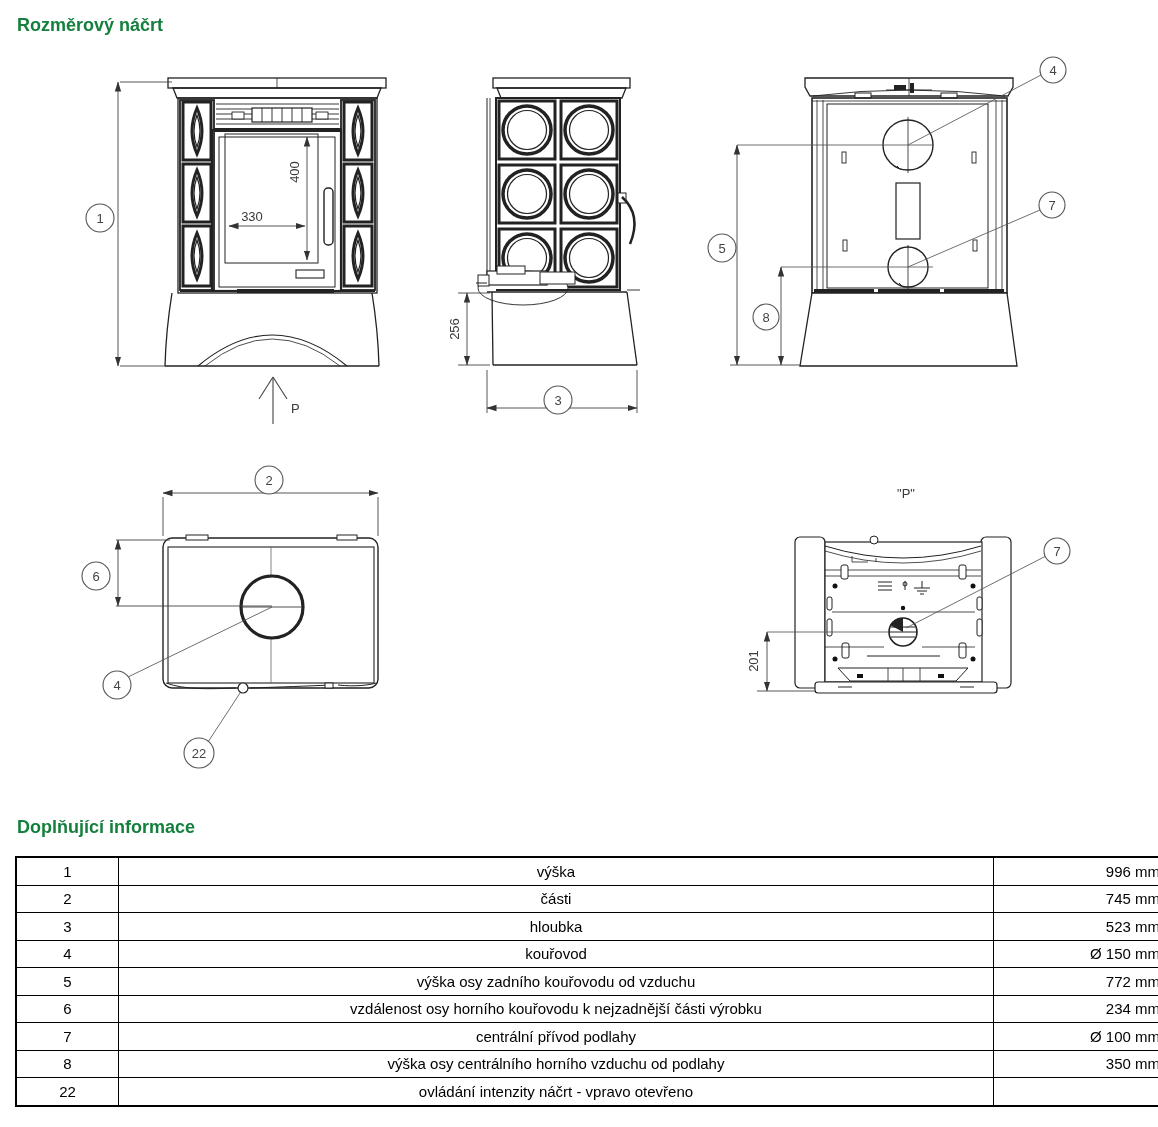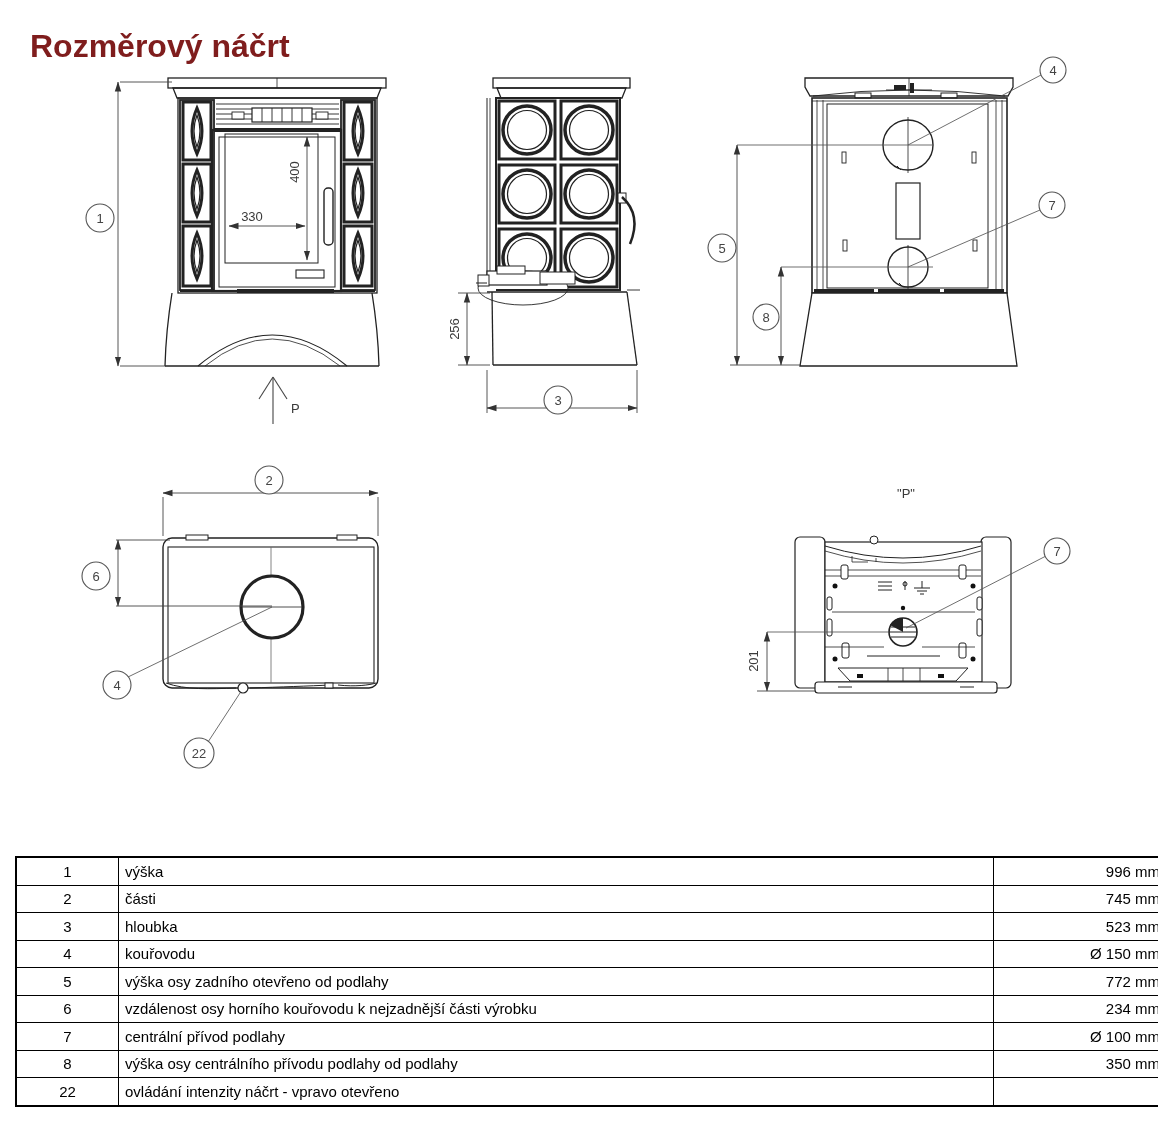--- a/index.html
+++ b/index.html
@@ -1,27 +1,27 @@
 <!DOCTYPE html>
 <html><head>
 <meta charset="utf-8">
 <style>
   html,body { margin:0; padding:0; background:#fff; }
   body { font-family:"Liberation Sans", sans-serif; color:#111; }
   .page { position:relative; width:1158px; height:1127px; background:#fff; overflow:hidden; }
-  h1, h2 { position:absolute; left:14px; margin:16px; font-size:32px; font-weight:bold; color:#7f1d1d; letter-spacing:0; }
+  h1, h2 { position:absolute; left:14px; margin:3px; font-size:18px; font-weight:bold; color:#15803d; letter-spacing:0; }
   h1 { top:12px; }
   h2 { top:814px; }
   svg.drawing { position:absolute; top:0; left:0; }
   svg text { font-family:"Liberation Sans", sans-serif; fill:#3a3a3a; font-size:13px; }
   svg text.balloon { font-size:13px; fill:#444; }
   table.info { position:absolute; top:856px; left:15px; width:1126px; border-collapse:collapse; table-layout:fixed; border:2px solid #000; font-size:15px; color:#000; }
   table.info td { border:1.6px solid #000; height:26.5px; padding:0 6px; white-space:nowrap; overflow:hidden; }
   td.num { width:89px; text-align:center; padding:0; }
-  td.lbl { width:862px; text-align:left; }
+  td.lbl { width:862px; text-align:center; }
   td.val { width:160px; text-align:right; padding-right:9px; }
 </style>
 </head>
 <body>
 
 <div class="page">
 
   <h1>Rozměrový náčrt</h1>
 
   <svg class="drawing" width="1158" height="812" viewBox="0 0 1158 812">
@@ -335,61 +335,62 @@
       <line x1="960" y1="687" x2="974" y2="687" stroke-width="1"></line>
 
       <g stroke="#444" stroke-width="0.9">
         <line x1="757" y1="691" x2="815" y2="691"></line>
         <line x1="767" y1="632" x2="767" y2="691" marker-start="url(#ah)" marker-end="url(#ah)"></line>
       </g>
       <text transform="rotate(-90 758 661)" x="758" y="661" text-anchor="middle" stroke="none">201</text>
     </g>
   </svg>
 
+  <h2>Doplňující informace</h2>
 
   <table class="info">
     <tbody>
       <tr>
         <td class="num">1</td>
         <td class="lbl">výška</td>
         <td class="val">996 mm</td>
       </tr>
       <tr>
         <td class="num">2</td>
         <td class="lbl">části</td>
         <td class="val">745 mm</td>
       </tr>
       <tr>
         <td class="num">3</td>
         <td class="lbl">hloubka</td>
         <td class="val">523 mm</td>
       </tr>
       <tr>
         <td class="num">4</td>
-        <td class="lbl">kouřovodu</td>
+        <td class="lbl">kouřovod</td>
         <td class="val">Ø 150 mm</td>
       </tr>
       <tr>
         <td class="num">5</td>
-        <td class="lbl">výška osy zadního otevřeno od podlahy</td>
+        <td class="lbl">výška osy zadního kouřovodu od vzduchu</td>
         <td class="val">772 mm</td>
       </tr>
       <tr>
         <td class="num">6</td>
         <td class="lbl">vzdálenost osy horního kouřovodu k nejzadnější části výrobku</td>
         <td class="val">234 mm</td>
       </tr>
       <tr>
         <td class="num">7</td>
         <td class="lbl">centrální přívod podlahy</td>
         <td class="val">Ø 100 mm</td>
       </tr>
       <tr>
         <td class="num">8</td>
-        <td class="lbl">výška osy centrálního přívodu podlahy od podlahy</td>
+        <td class="lbl">výška osy centrálního horního vzduchu od podlahy</td>
         <td class="val">350 mm</td>
       </tr>
       <tr>
         <td class="num">22</td>
         <td class="lbl">ovládání intenzity náčrt - vpravo otevřeno</td>
         <td class="val"></td>
       </tr>
     </tbody>
   </table>
 

